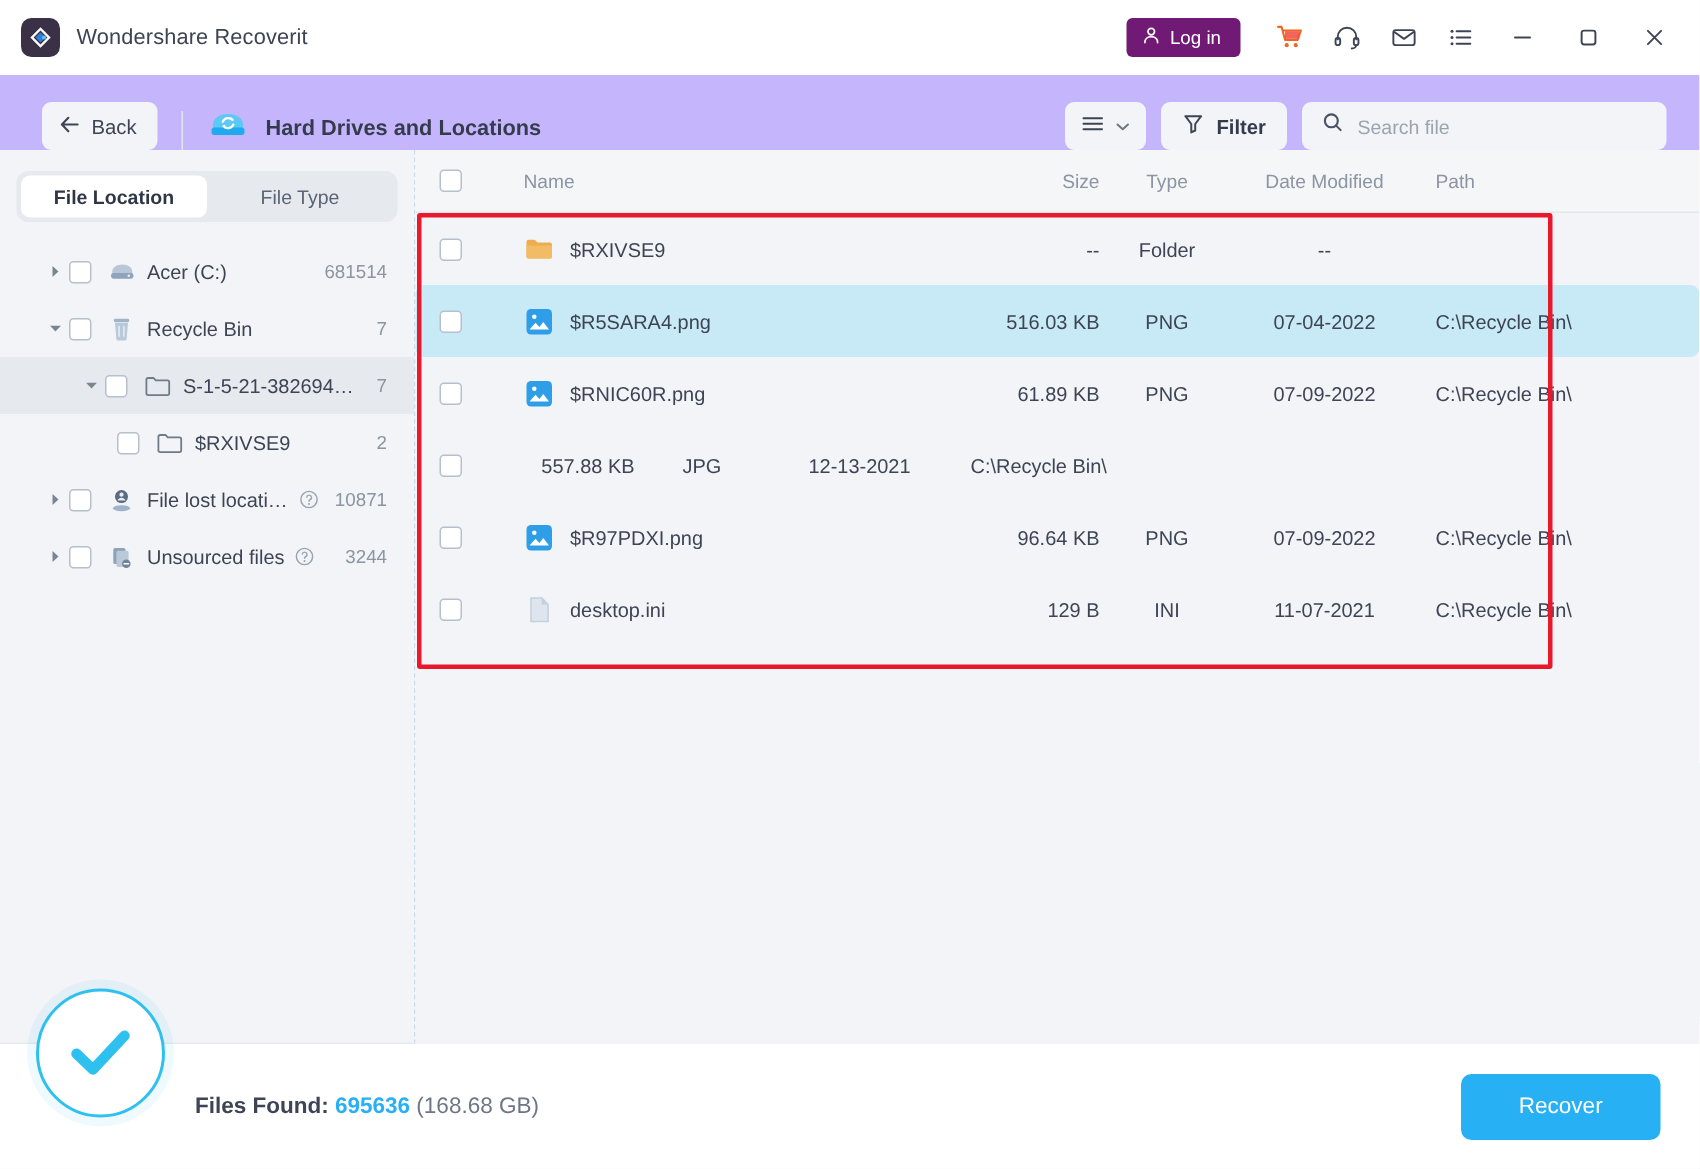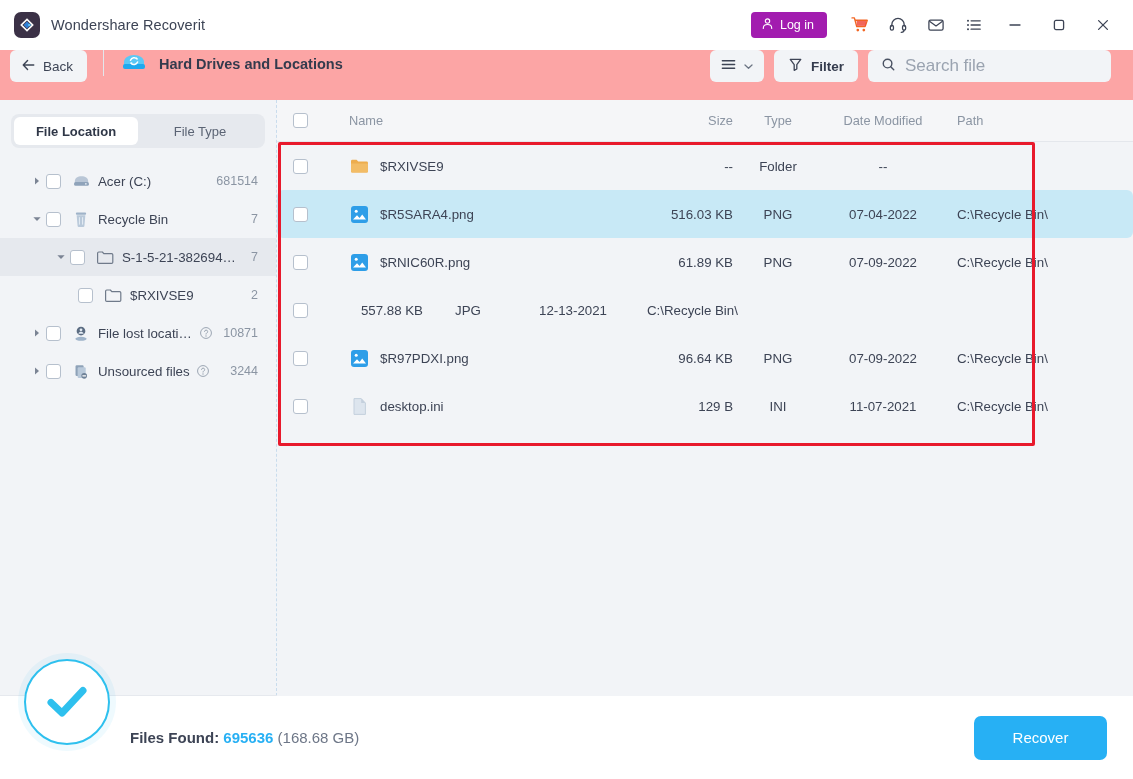--- a/index.html
+++ b/index.html
@@ -38,37 +38,37 @@
     width: 26px; height: 26px; border-radius: 7px;
     background: #3b3146;
     display: flex; align-items: center; justify-content: center;
   }
   .brand-title {
     font-size: 14.5px; color: #3d4455; letter-spacing: .1px;
   }
   .tb-right { margin-left: auto; display: flex; align-items: center; gap: 4px; }
   .login-btn {
     height: 26px; padding: 0 13px 0 10px;
-    background: #a21caf; border-radius: 4px; border: 0;
+    background: #701a75; border-radius: 4px; border: 0;
     color: #fff; font-size: 12.5px; font-family: inherit;
     display: flex; align-items: center; gap: 6px; cursor: pointer;
     margin-right: 12px;
   }
   .tb-icon {
     width: 34px; height: 34px; border-radius: 4px;
     display: flex; align-items: center; justify-content: center;
     cursor: pointer; color: #3d4455;
   }
   .win-ctl { width: 40px; height: 36px; }
 
   
   .toolbar {
     height: 50px; flex: 0 0 50px;
-    display: flex; align-items: flex-start; padding: 0 22px 0 10px;
-    background: #fca5a5;
+    display: flex; align-items: flex-end; padding: 0 22px 0 28px;
+    background: #c4b5fd;
   }
   .back-btn {
     height: 32px; padding: 0 14px 0 11px;
     background: #f2f4f7; border: 0; border-radius: 6px;
     display: flex; align-items: center; gap: 7px;
     font-size: 13.5px; color: #3d4455; font-family: inherit; cursor: pointer;
   }
   .tb-sep { width: 1px; height: 26px; background: #e3e7ec; margin: 0 16px; }
   .loc { display: flex; align-items: center; gap: 11px; }
   .loc-title { font-size: 14.5px; color: #343b4d; font-weight: bold; }
@@ -78,21 +78,21 @@
     display: flex; align-items: center; gap: 6px; cursor: pointer;
     font-size: 13.5px; color: #343b4d; font-family: inherit;
   }
   .filter-btn { padding: 0 14px; font-weight: bold; gap: 8px; }
   .search-box {
     width: 243px; height: 32px; background: #f2f4f7; border-radius: 6px;
     display: flex; align-items: center; gap: 9px; padding: 0 13px;
   }
   .search-box input {
     border: 0; background: transparent; outline: none; flex: 1;
-    font-size: 17px; color: #444b5d; font-family: inherit;
+    font-size: 13px; color: #444b5d; font-family: inherit;
   }
   .search-box input::placeholder { color: #9aa3b0; }
 
   
   .body { flex: 1; display: flex; min-height: 0; position: relative; }
 
   
   .sidebar {
     width: 277px; flex: 0 0 277px;
     background: #f2f4f7;

